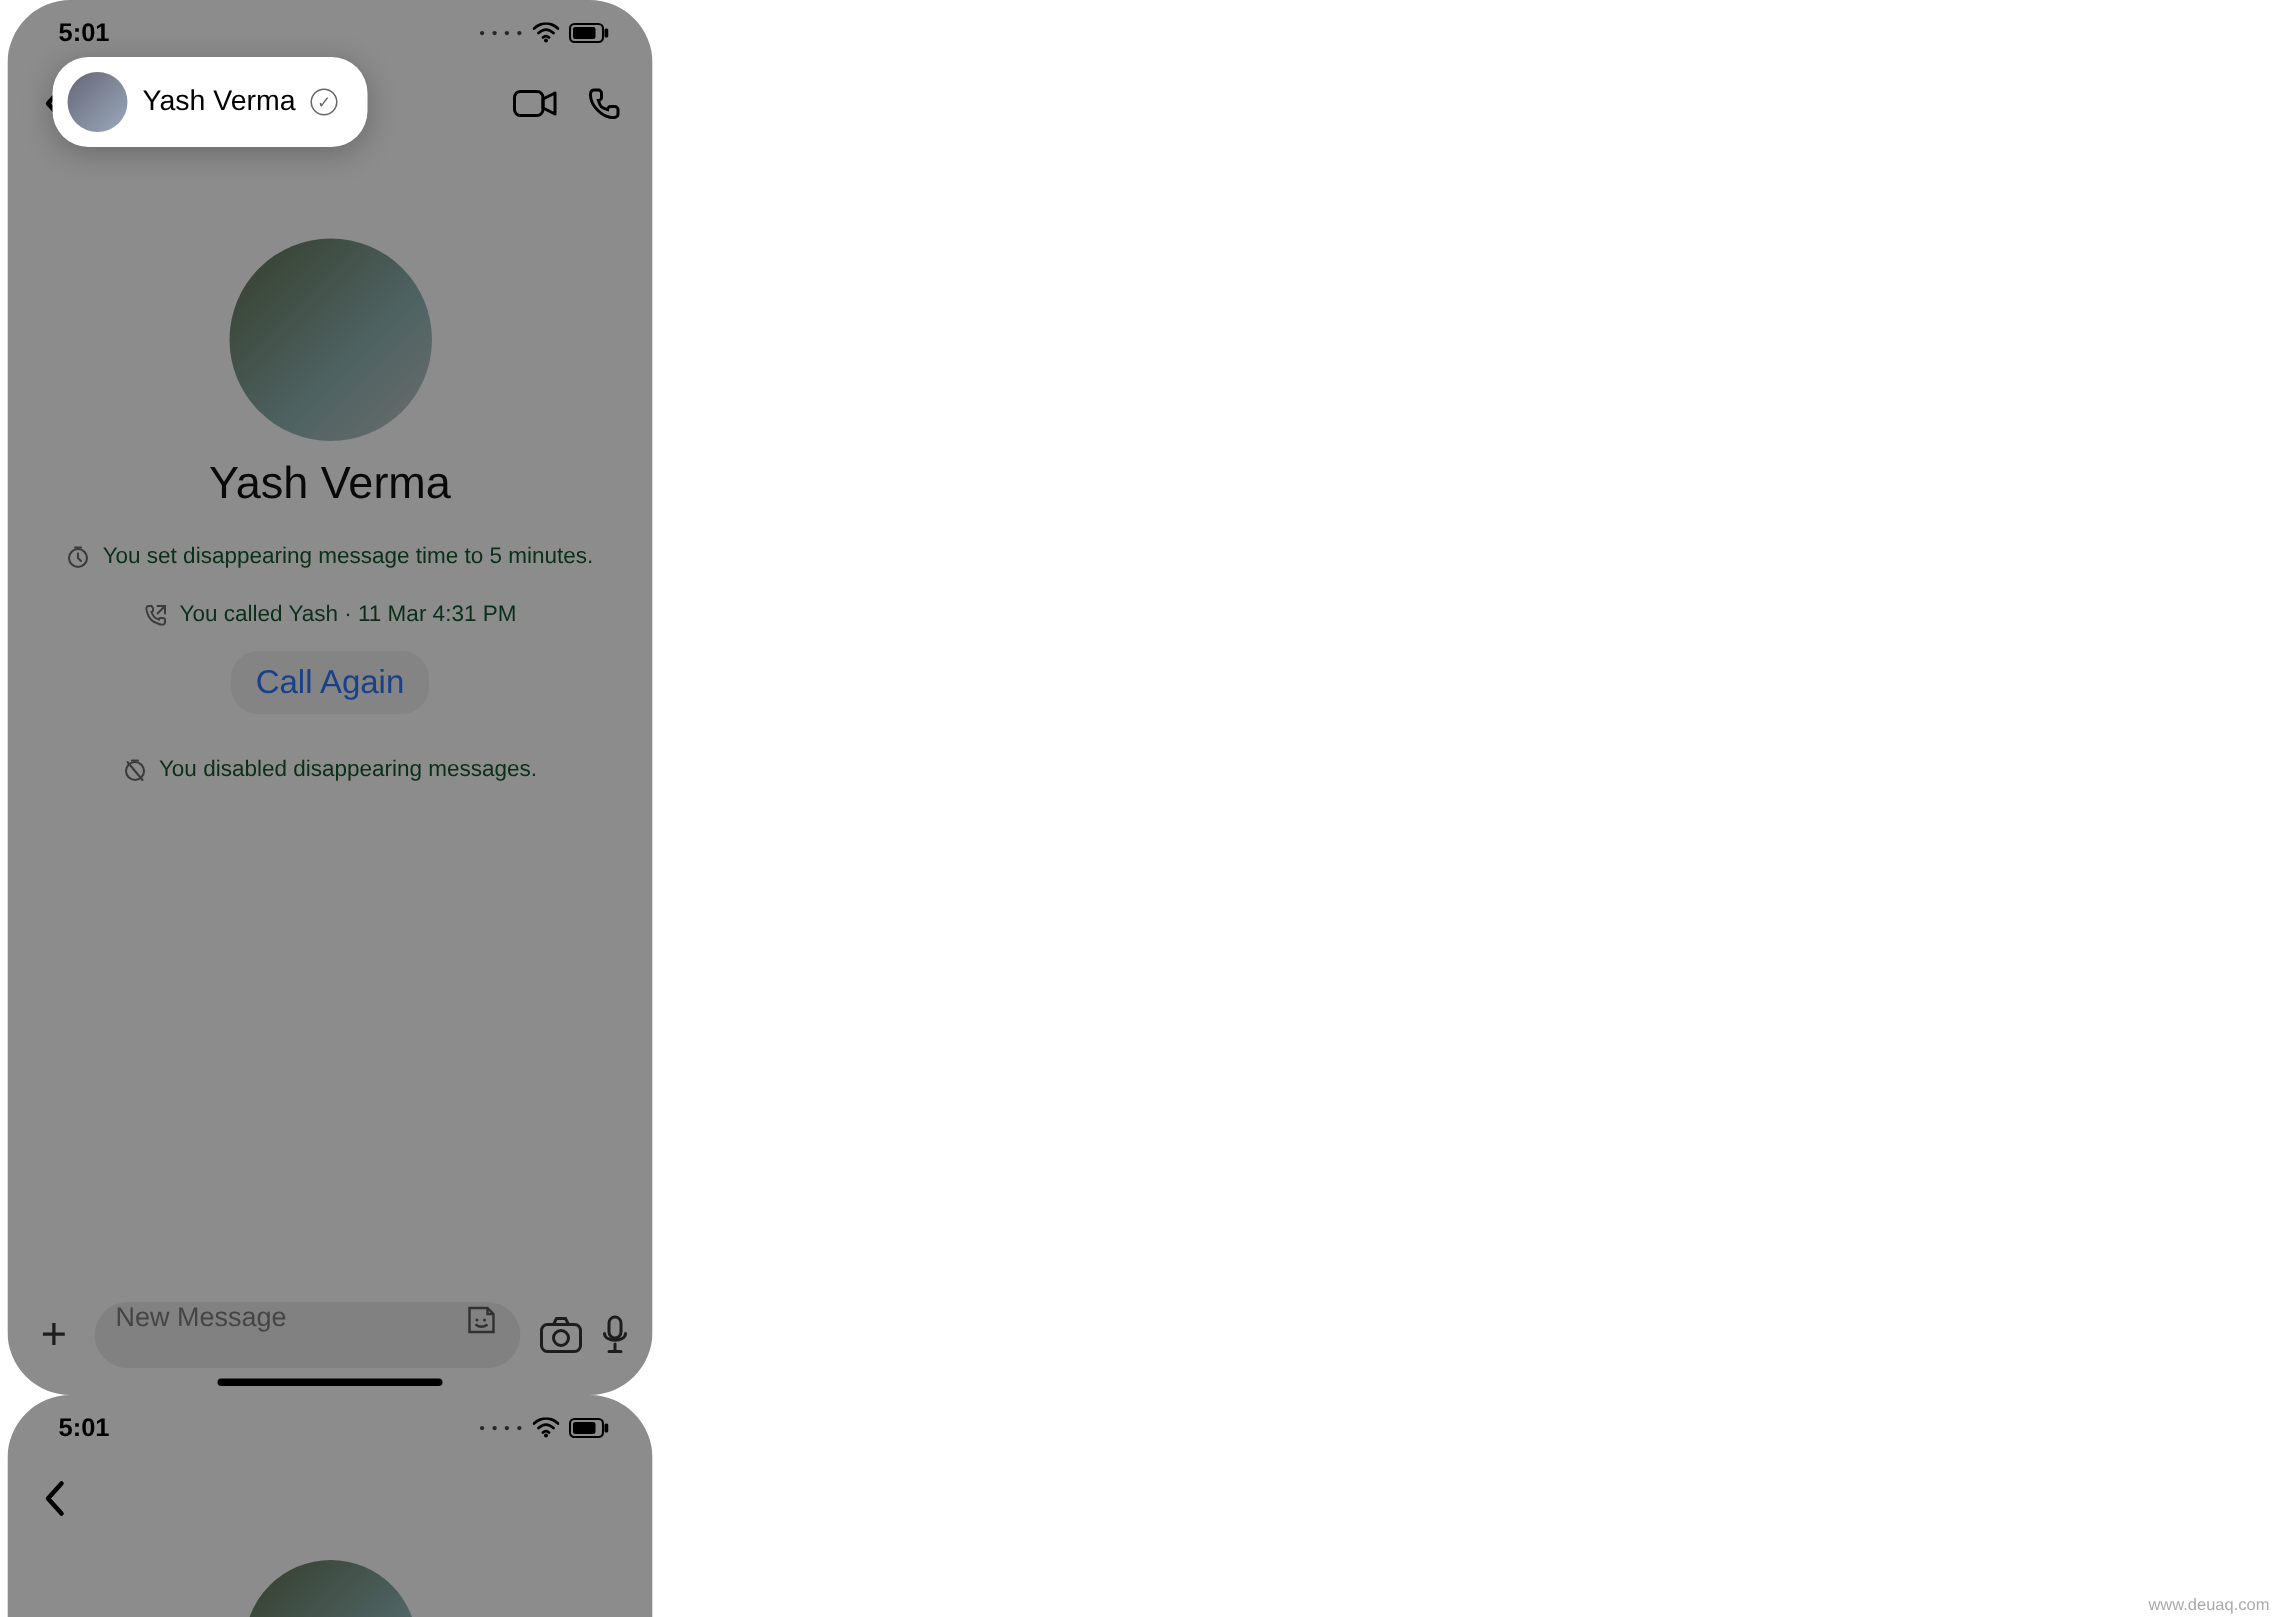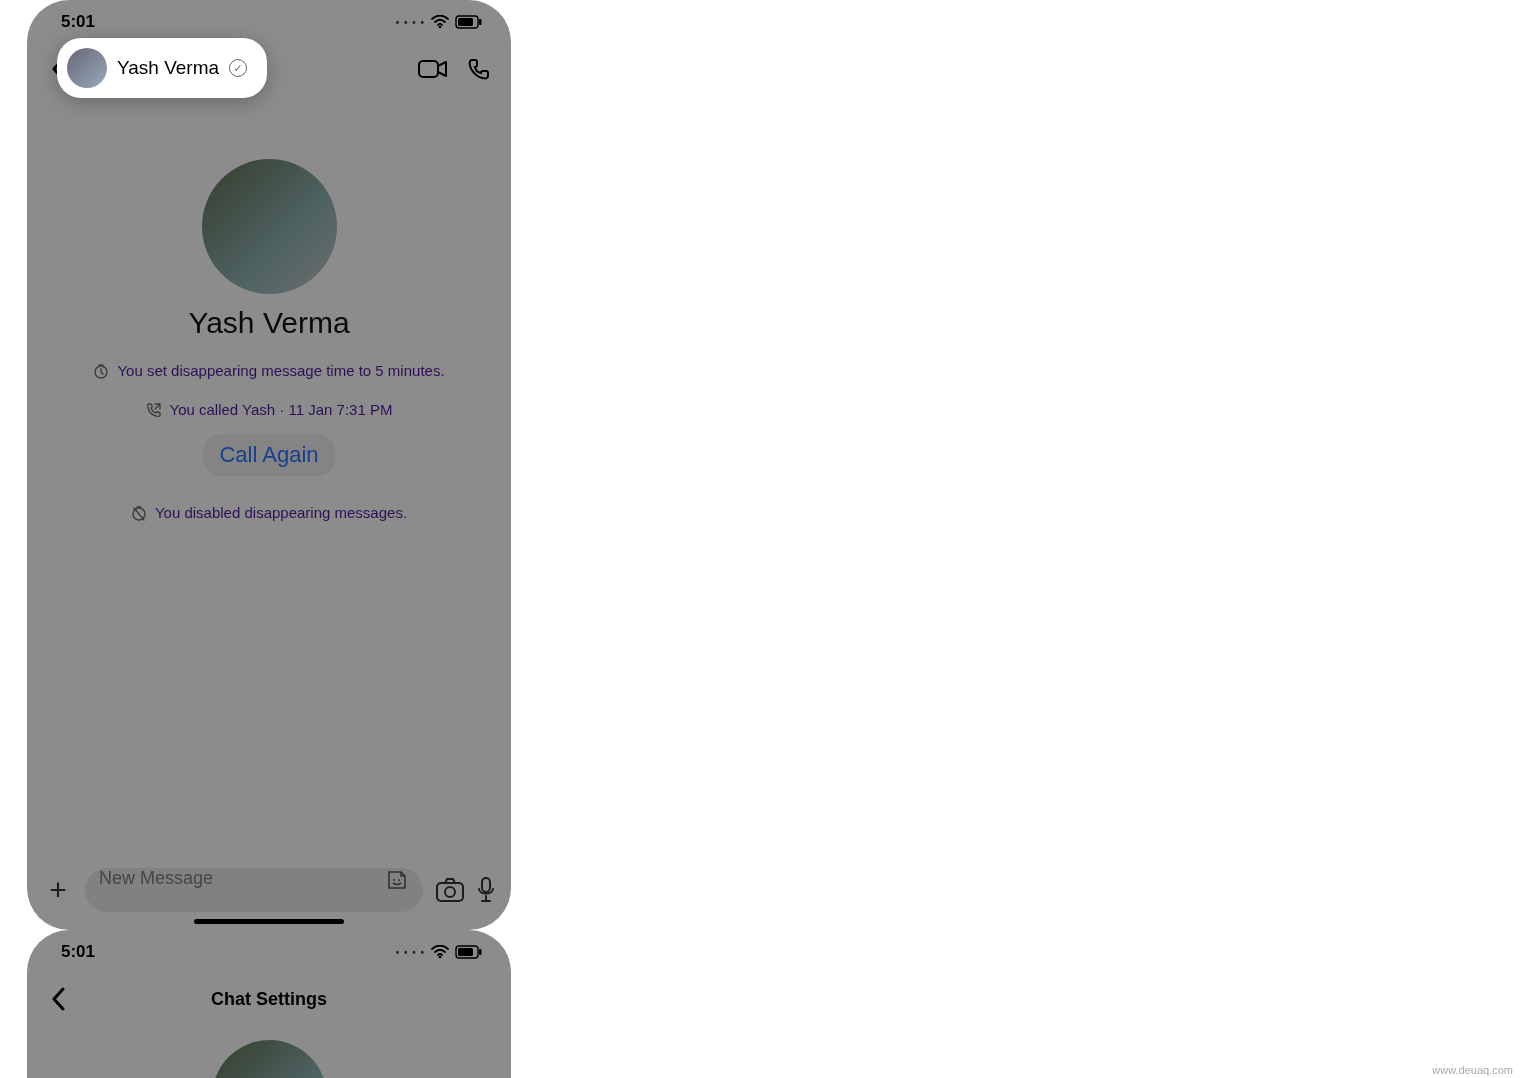--- a/index.html
+++ b/index.html
@@ -6,29 +6,28 @@
   body {
     font-family: -apple-system, BlinkMacSystemFont, "Helvetica Neue", sans-serif;
     background: #fff;
     width: 1524px;
     height: 1078px;
     display: flex;
     gap: 10px;
     padding: 0 5px;
   }
   .phone {
-    width: 484px;
+    width: 430px;
     height: 930px;
     background: #f2f2f2;
     border-radius: 42px;
     overflow: hidden;
     display: flex;
     flex-direction: column;
     position: relative;
-    margin-left: 22px;
   }
   .dimmed::before {
     content: "";
     position: absolute;
     inset: 0;
     background: rgba(0,0,0,0.42);
     z-index: 5;
     pointer-events: none;
   }
   .status-bar {
@@ -75,21 +74,21 @@
   .avatar-sm { width: 40px; height: 40px; border-radius: 50%; background: linear-gradient(135deg,#667,#9ab); }
   .avatar-lg { width: 135px; height: 135px; border-radius: 50%; background: linear-gradient(135deg,#5a6a4a,#8aa 60%,#bbb); margin: 10px auto 12px; }
   .avatar-lg-s { width: 115px; height: 115px; border-radius: 50%; background: linear-gradient(135deg,#5a6a4a,#8aa 60%,#bbb); margin: 10px auto 10px; }
   .person-name { font-size: 19px; font-weight: 400; }
   .verify-badge { width:18px; height:18px; border:1.5px solid #666; border-radius:50%; display:inline-flex; align-items:center; justify-content:center; font-size:11px; color:#666;}
 
   .profile-block { text-align:center; padding-top: 55px;}
   .profile-name { font-size: 30px; font-weight: 500; color:#111; margin-bottom: 18px;}
   .profile-sub { font-size: 16px; color:#555; margin-bottom: 40px;}
   .profile-sub b { font-weight: 600; color:#333;}
-  .sys-line { font-size: 15px; color:#4c1d95; margin: 22px 18px; display:flex; align-items:center; justify-content:center; gap:8px;}
+  .sys-line { font-size: 15px; color:#14532d; margin: 22px 18px; display:flex; align-items:center; justify-content:center; gap:8px;}
   .call-again { color:#2a6ef0; font-size:22px; font-weight:500; background:rgba(200,200,210,0.35); padding:8px 16px; border-radius:18px; display:inline-block; margin-top:-6px;}
 
   .composer {
     position: absolute; bottom: 18px; left:0; right:0;
     display:flex; align-items:center; gap:12px; padding: 0 16px;
   }
   .plus { font-size: 30px; font-weight:300; color:#333; width:30px; text-align:center;}
   .msg-pill { flex:1; background: rgba(0,0,0,0.08); border-radius: 22px; height:44px; display:flex; align-items:flex-start; padding:0 14px; justify-content:space-between;}
   .msg-ph { color:#777; font-size:18px;}
   .home-indicator { position:absolute; bottom:6px; left:50%; transform:translateX(-50%); width:150px; height:5px; background:#000; border-radius:3px; }
@@ -162,21 +161,21 @@
             </svg>
       </span>
       <span>You set disappearing message time to 5 minutes.</span>
     </div>
     <div class="sys-line">
       <span>
         <svg width="16" height="16" viewBox="0 0 16 16">
               <path d="M3 2 C2 2 1 3 2 6 C3 10 6 13 10 14 C13 15 14 14 14 13 V11 C14 10 13 10 12 10 H11 C10 10 10 11 10 11 C7 10 6 9 5 6 C5 6 6 6 6 5 V4 C6 3 5 2 5 2 Z M9 2 H14 V7 M14 2 L9 7" stroke="#666" stroke-width="1.3" fill="none" stroke-linecap="round"></path>
             </svg>
       </span>
-      <span>You called Yash · 11 Jan 7:31 PM</span>
+      <span>You called Yash · 11 Mar 4:31 PM</span>
     </div>
     <div><span class="call-again">Call Again</span></div>
     <div class="sys-line" style="margin-top:28px">
       <span>
         <svg width="16" height="16" viewBox="0 0 16 16">
               <circle cx="8" cy="9" r="6" stroke="#666" stroke-width="1.4" fill="none"></circle>
               <path d="M6 2 H10 M3 3 L13 15" stroke="#666" stroke-width="1.4" fill="none" stroke-linecap="round"></path>
             </svg>
       </span>
       <span>You disabled disappearing messages.</span>
@@ -235,21 +234,20 @@
             </svg>
           </span>
     </span>
   </div>
   <div class="nav-bar">
     <div class="iconbtn">
       <svg width="16" height="24" viewBox="0 0 16 24">
             <path d="M12 2 L3 12 L12 22" stroke="#000" stroke-width="3" fill="none" stroke-linecap="round" stroke-linejoin="round"></path>
           </svg>
     </div>
-    <div class="nav-title">Chat Settings</div>
   </div>
   <div class="settings-profile">
     <div class="avatar-lg-s"></div>
 
   </div>
 
 </div>
 
 <div class="watermark">www.deuaq.com</div>
 </div>

